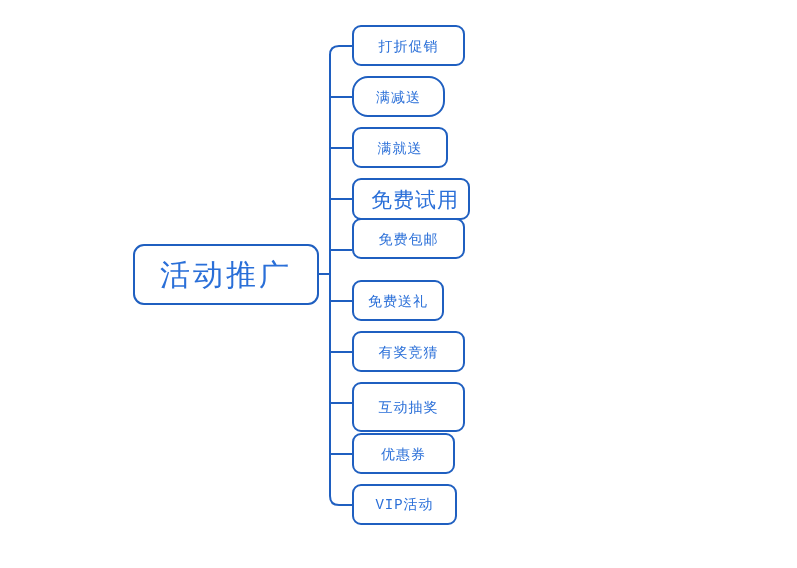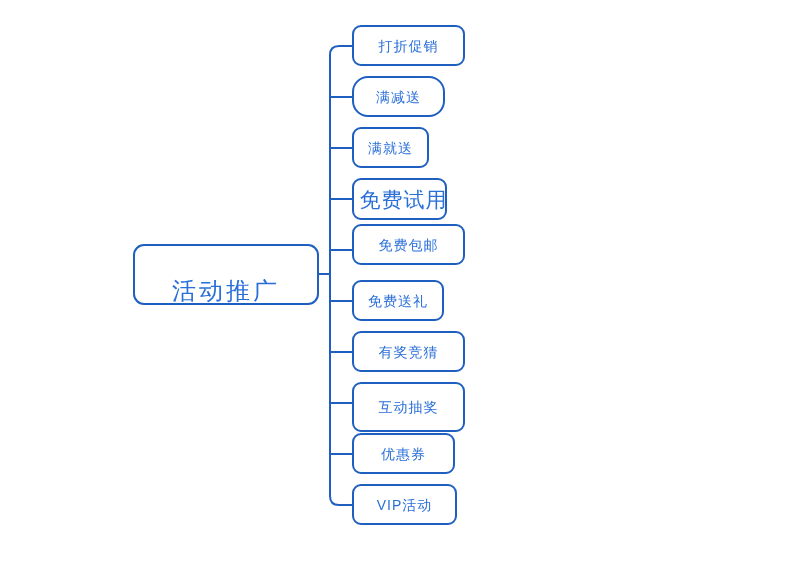--- a/index.html
+++ b/index.html
@@ -35,36 +35,35 @@
     border-radius: 9px;
     display: flex;
     align-items: center;
     justify-content: center;
     color: #2A6FD8;
     white-space: nowrap;
     letter-spacing: 1px;
   }
   .node.root {
     border-radius: 11px;
-    font-size: 24px;
+    font-size: 30px;
     letter-spacing: 3px;
-    align-items: flex-end;
   }
   .node.child {
     font-size: 14px;
   }
   .node.child.big {
     font-size: 21px;
   }
   .node-label {
     display: block;
     line-height: 1;
   }
   .node-label.latin-mix {
-    font-family: Liberation Sans, sans-serif;
+    font-family: Liberation Mono, monospace;
   }
 </style>
 </head>
 <body>
 
 <div id="canvas">
 
   <svg id="connectors" viewBox="0 0 797 568" xmlns="http://www.w3.org/2000/svg">
       <path d="M 330 54 L 330 496" fill="none" stroke="#1F5FC0" stroke-width="2" stroke-linecap="butt"></path>
       <path d="M 319 274 L 330 274" fill="none" stroke="#1F5FC0" stroke-width="2" stroke-linecap="butt"></path>
@@ -84,27 +83,27 @@
     <span class="node-label">活动推广</span>
   </div>
 
   <div id="children-layer">
       <div class="node child" style="left: 352px; top: 25px; width: 113px; height: 41px;">
         <span class="node-label">打折促销</span>
       </div>
       <div class="node child" style="left: 352px; top: 76px; width: 93px; height: 41px; border-radius: 16px;">
         <span class="node-label">满减送</span>
       </div>
-      <div class="node child" style="left: 352px; top: 127px; width: 77px; height: 41px;">
+      <div class="node child" style="left: 352px; top: 127px; width: 96px; height: 41px;">
         <span class="node-label">满就送</span>
       </div>
-      <div class="node child big" style="left: 352px; top: 178px; width: 95px; height: 42px; padding-left: 8px;">
+      <div class="node child big" style="left: 352px; top: 178px; width: 118px; height: 42px; padding-left: 8px;">
         <span class="node-label">免费试用</span>
       </div>
-      <div class="node child" style="left: 352px; top: 224px; width: 113px; height: 41px;">
+      <div class="node child" style="left: 352px; top: 218px; width: 113px; height: 41px;">
         <span class="node-label">免费包邮</span>
       </div>
       <div class="node child" style="left: 352px; top: 280px; width: 92px; height: 41px;">
         <span class="node-label">免费送礼</span>
       </div>
       <div class="node child" style="left: 352px; top: 331px; width: 113px; height: 41px;">
         <span class="node-label">有奖竞猜</span>
       </div>
       <div class="node child" style="left: 352px; top: 382px; width: 113px; height: 50px;">
         <span class="node-label">互动抽奖</span>

